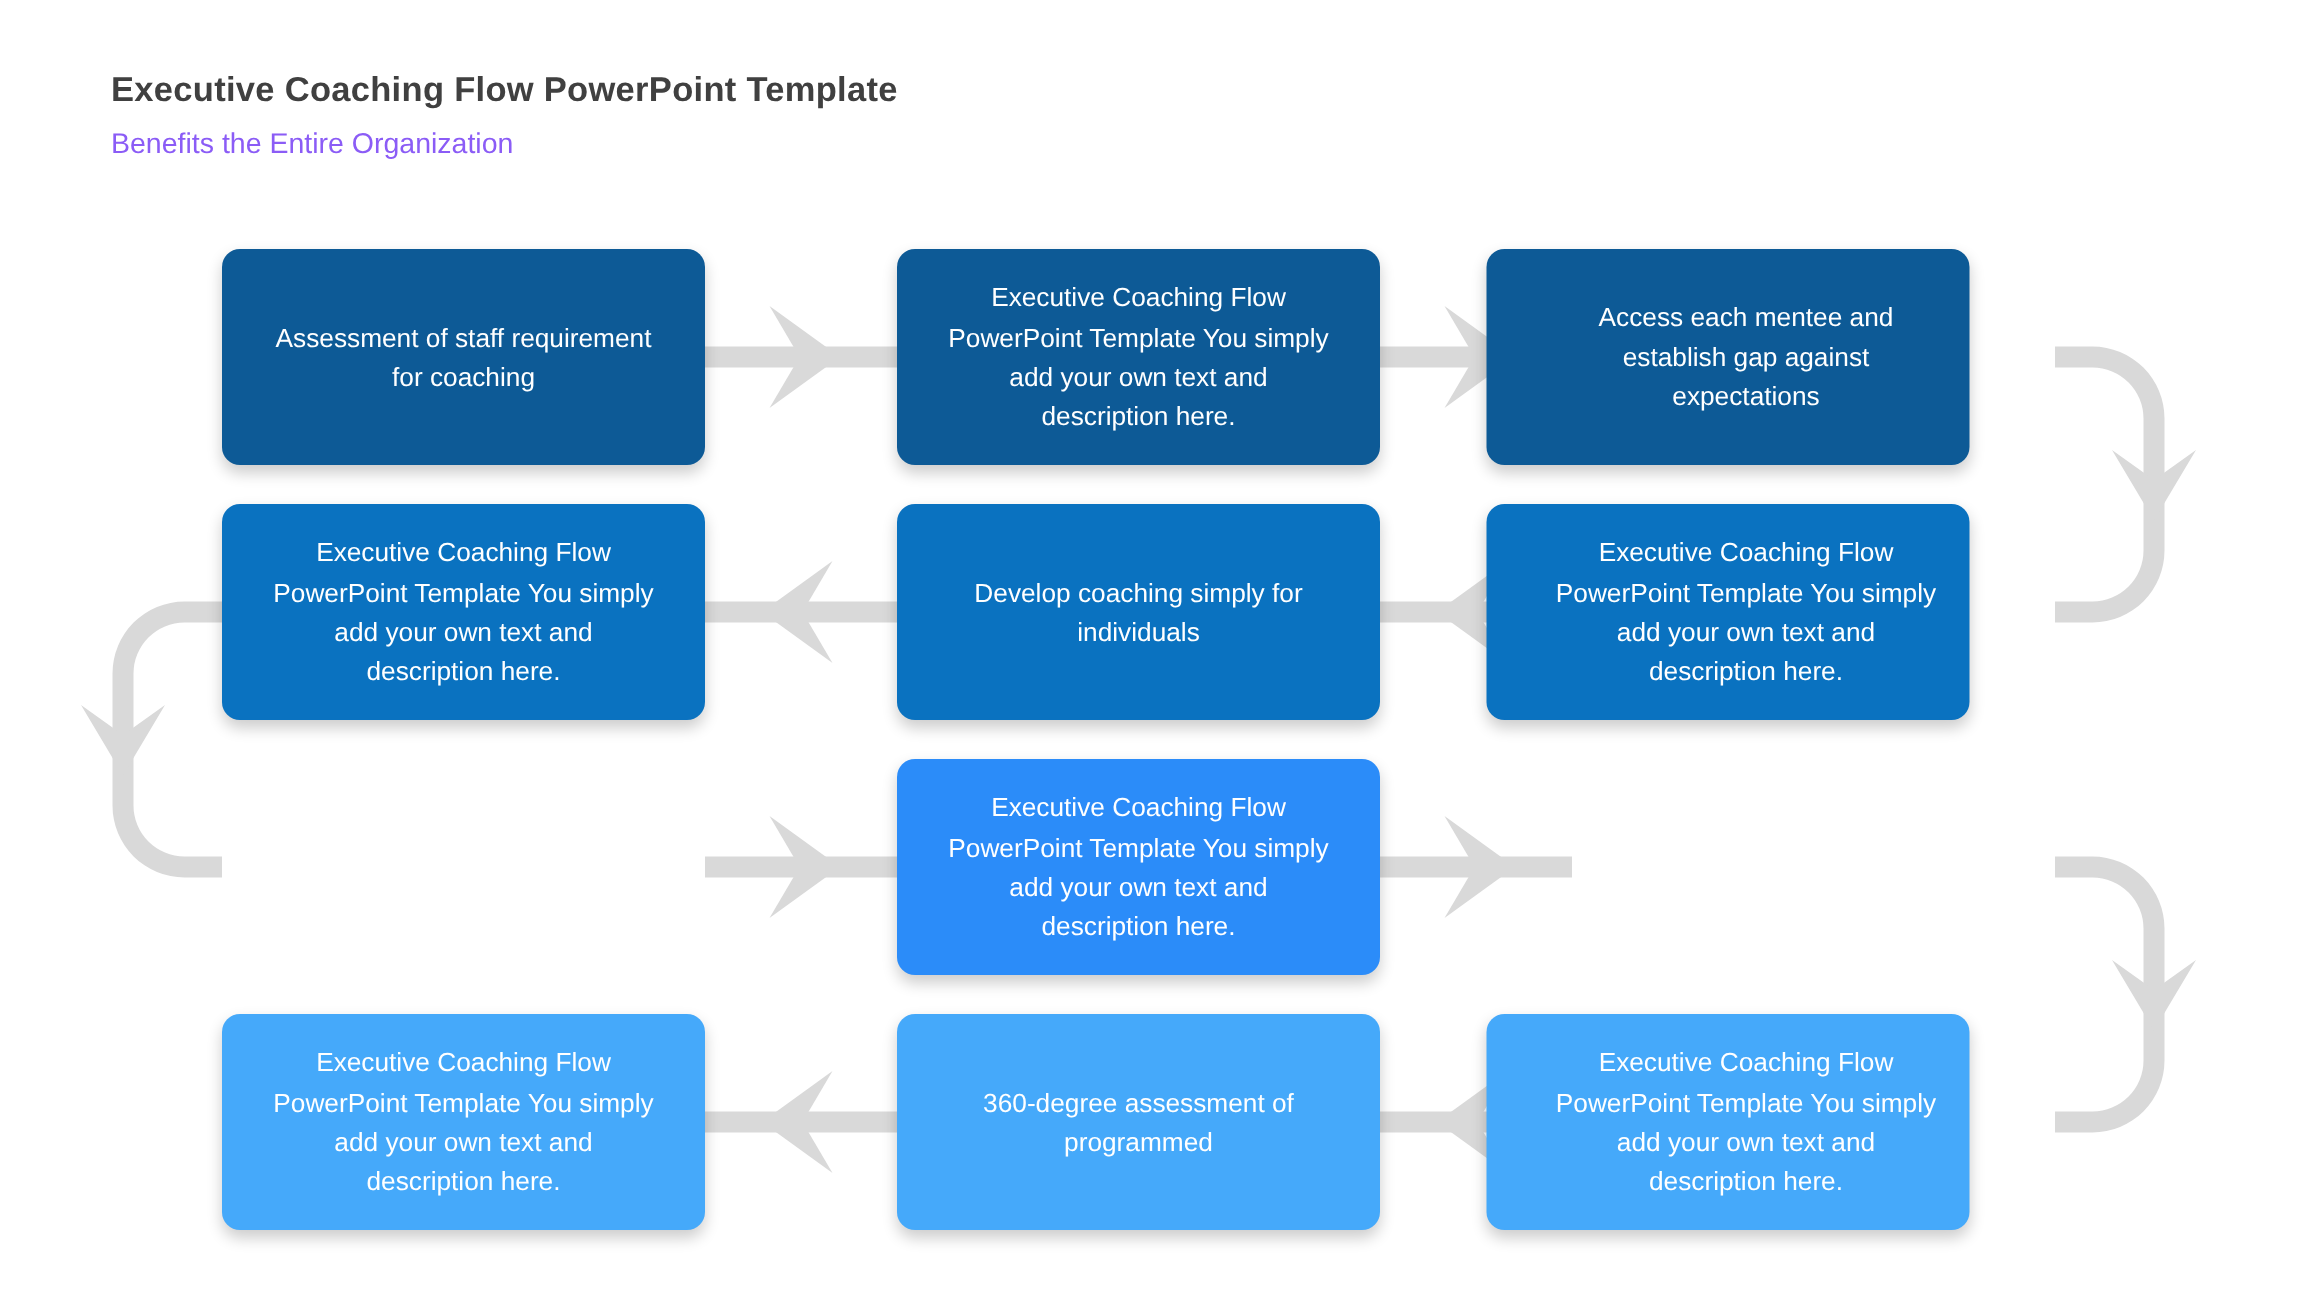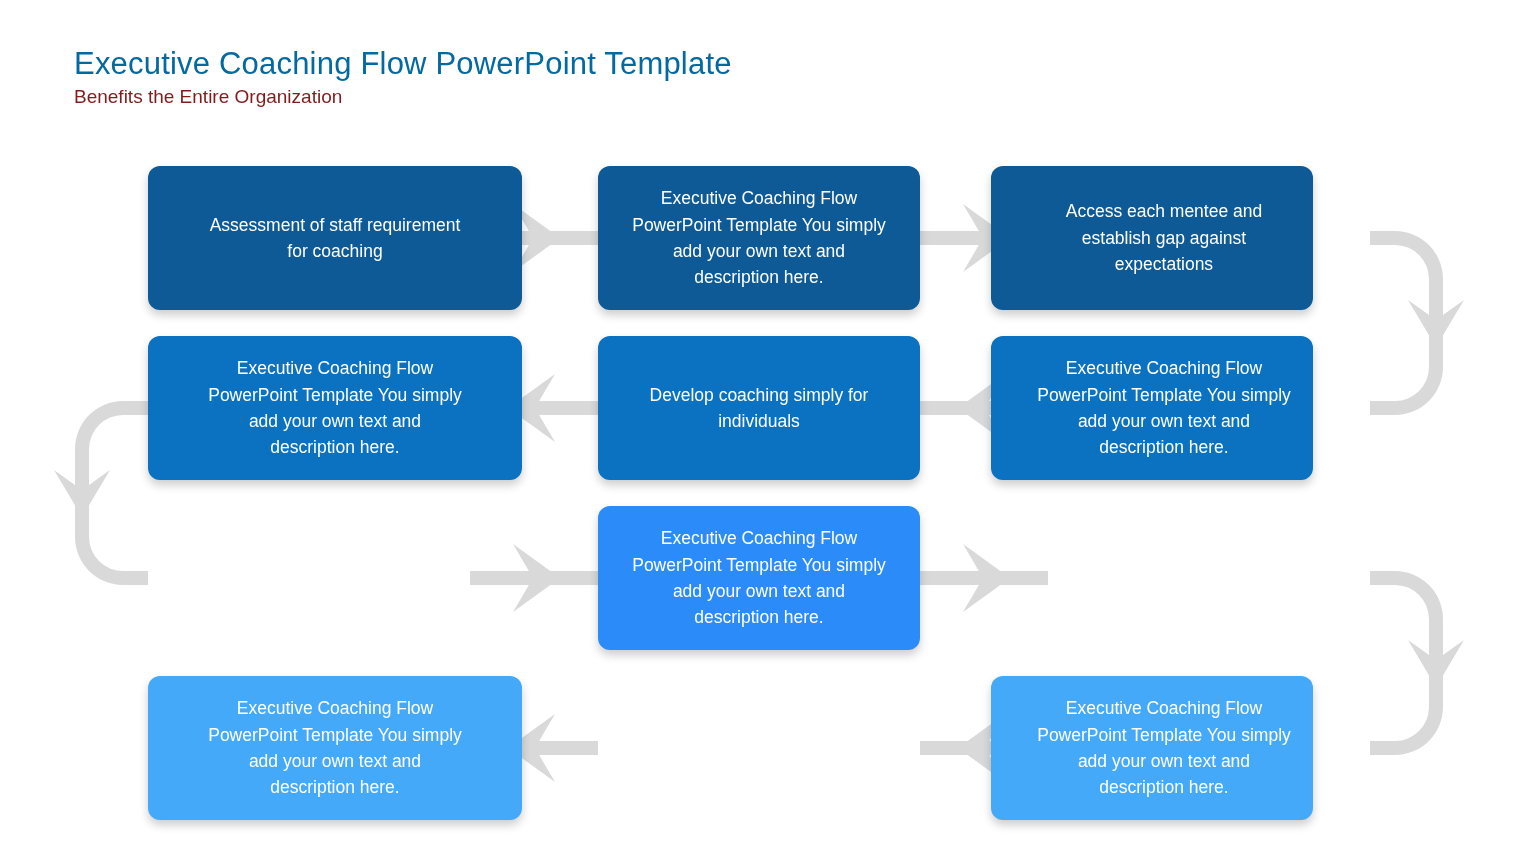--- a/index.html
+++ b/index.html
@@ -22,32 +22,32 @@
   }
 
   
   #header {
     position: absolute;
     left: 74px;
     top: 46px;
     width: 1000px;
   }
   #slide-title {
-    font-size: 31px;
-    font-weight: normal;
-    color: #0369a1;
+    font-size: 23px;
+    font-weight: bold;
+    color: #404040;
     letter-spacing: 0.2px;
     line-height: 1.15;
     white-space: nowrap;
   }
   #slide-subtitle {
-    margin-top: 4px;
+    margin-top: 14px;
     font-size: 19px;
     font-weight: normal;
-    color: #7f1d1d;
+    color: #8b5cf6;
     line-height: 1.2;
     white-space: nowrap;
   }
 
   
   #diagram {
     position: absolute;
     left: 0;
     top: 0;
     width: 1536px;
@@ -77,21 +77,21 @@
     padding: 8px 20px;
     box-shadow: 0 5px 10px rgba(0,0,0,0.20);
     z-index: 3;
   }
   .node-text {
     width: 100%;
     white-space: pre-line;
   }
 
   
-  .col-0 { left: 148px;  width: 374px; }
+  .col-0 { left: 148px;  width: 322px; }
   .col-1 { left: 598px;  width: 322px; }
   .col-2 { left: 991px; width: 322px; padding-left: 44px; }
 
   
   .row-0 { top: 166px; height: 144px; }
   .row-1 { top: 336px; height: 144px; }
   .row-2 { top: 506px; height: 144px; }
   .row-3 { top: 676px; height: 144px; }
 
   
@@ -249,20 +249,24 @@
 add your own text and
 description here.</span>
     </div>
 
     <div class="node col-0 row-3 tint-3">
       <span class="node-text">Executive Coaching Flow
 PowerPoint Template You simply
 add your own text and
 description here.</span>
     </div>
+    <div class="node col-1 row-3 tint-3">
+      <span class="node-text">360-degree assessment of
+programmed</span>
+    </div>
     <div class="node col-2 row-3 tint-3">
       <span class="node-text">Executive Coaching Flow
 PowerPoint Template You simply
 add your own text and
 description here.</span>
     </div>
 
   </div>
 </div>
 

